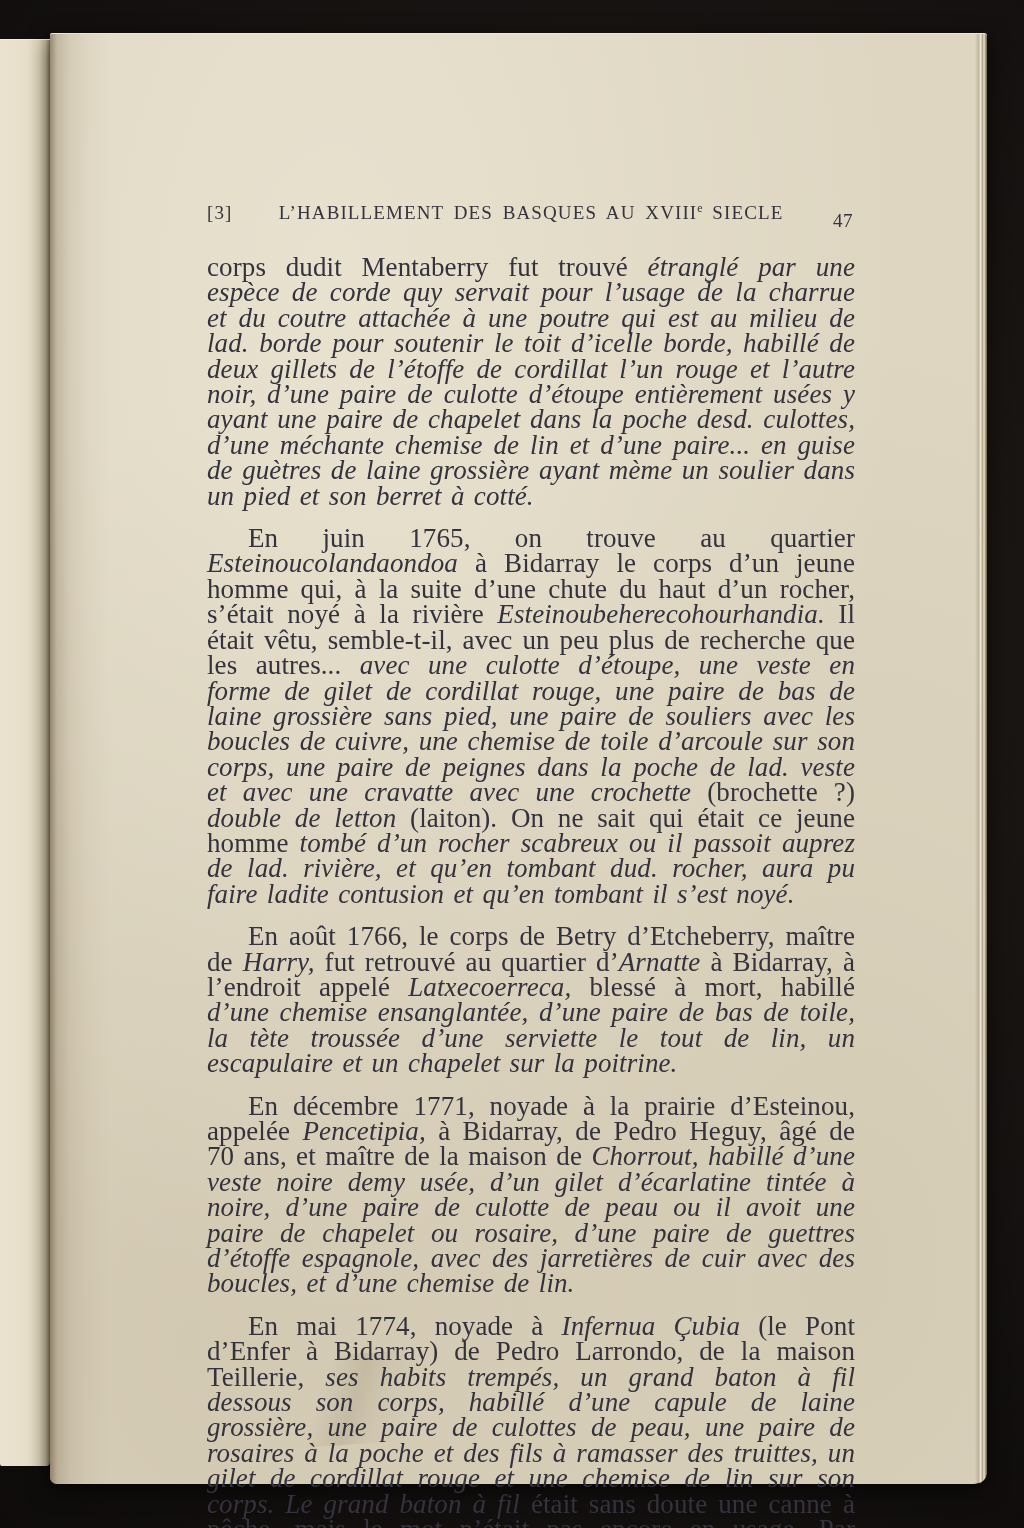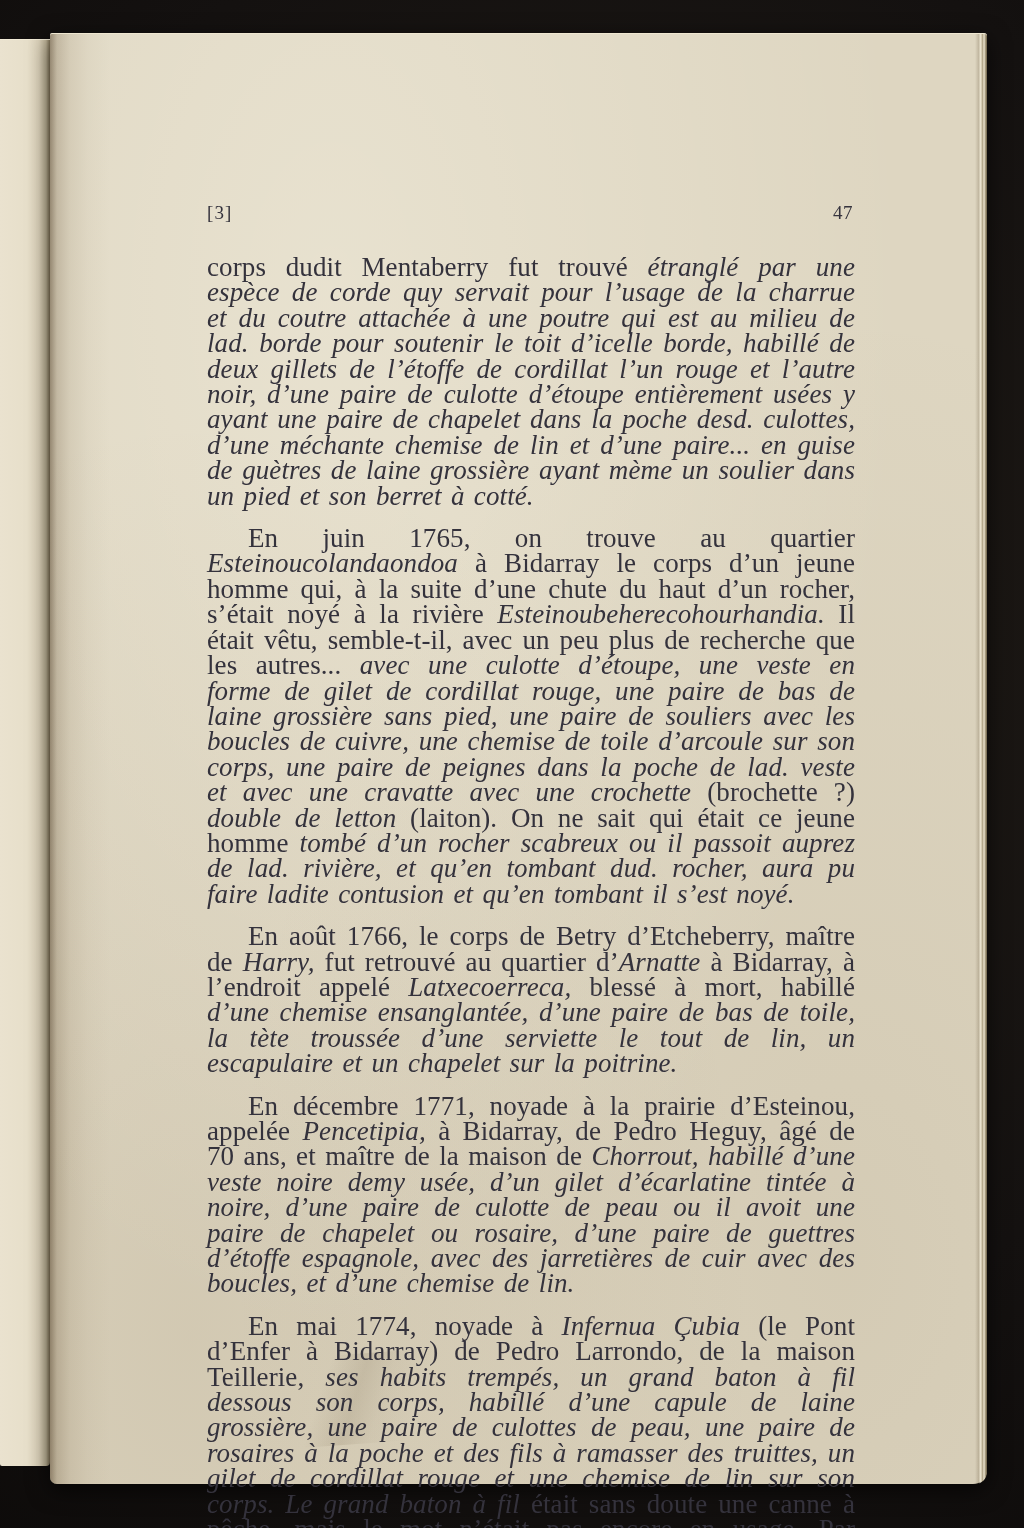--- a/index.html
+++ b/index.html
@@ -126,21 +126,21 @@
     word-spacing: 4px;
   }
   .page-header .title sup {
     font-size: 0.62em;
     vertical-align: super;
     letter-spacing: 0;
   }
   .page-header .pagenum {
     position: absolute;
     right: 2px;
-    top: 0;
+    top: 8px;
     letter-spacing: 0.5px;
   }
 
   .body-text {
     font-size: 27px;
     line-height: 25.4px;
     text-align: justify;
     word-spacing: 2.5px;
     letter-spacing: 0.1px;
   }
@@ -163,20 +163,21 @@
 
 <div class="page">
   <div class="gutter-shadow"></div>
   <div class="stack-edge-right"></div>
   <div class="bottom-crease"></div>
 
   <div class="page-inner">
 
     <header class="page-header">
       <span class="marker">[3]</span>
+      <span class="title"><span>L’HABILLEMENT DES BASQUES AU XVIII</span><sup>e</sup><span> SIECLE</span></span>
       <span class="pagenum">47</span>
     </header>
 
     <div class="body-text">
 
       <p class="para"><span class="rm">corps dudit Mentaberry fut trouvé </span><span class="it">étranglé par une espèce de corde quy servait pour l’usage de la charrue et du coutre attachée à une poutre qui est au milieu de lad. borde pour soutenir le toit d’icelle borde, habillé de deux gillets de l’étoffe de cordillat l’un rouge et l’autre noir, d’une paire de culotte d’étoupe entièrement usées y ayant une paire de chapelet dans la poche desd. culottes, d’une méchante chemise de lin et d’une paire... en guise de guètres de laine grossière ayant mème un soulier dans un pied et son berret à cotté.</span></p>
 
       <p class="para indented"><span class="rm">En juin 1765, on trouve au quartier </span><span class="it">Esteinoucolandaondoa</span><span class="rm"> à Bidarray le corps d’un jeune homme qui, à la suite d’une chute du haut d’un rocher, s’était noyé à la rivière </span><span class="it">Esteinoubeherecohourhandia.</span><span class="rm"> Il était vêtu, semble-t-il, avec un peu plus de recherche que les autres... </span><span class="it">avec une culotte d’étoupe, une veste en forme de gilet de cordillat rouge, une paire de bas de laine grossière sans pied, une paire de souliers avec les boucles de cuivre, une chemise de toile d’arcoule sur son corps, une paire de peignes dans la poche de lad. veste et avec une cravatte avec une crochette </span><span class="rm">(brochette ?) </span><span class="it">double de letton </span><span class="rm">(laiton). On ne sait qui était ce jeune homme </span><span class="it">tombé d’un rocher scabreux ou il passoit auprez de lad. rivière, et qu’en tombant dud. rocher, aura pu faire ladite contusion et qu’en tombant il s’est noyé.</span></p>
 
       <p class="para indented"><span class="rm">En août 1766, le corps de Betry d’Etcheberry, maître de </span><span class="it">Harry,</span><span class="rm"> fut retrouvé au quartier d’</span><span class="it">Arnatte</span><span class="rm"> à Bidarray, à l’endroit appelé </span><span class="it">Latxecoerreca,</span><span class="rm"> blessé à mort, habillé </span><span class="it">d’une chemise ensanglantée, d’une paire de bas de toile, la tète troussée d’une serviette le tout de lin, un escapulaire et un chapelet sur la poitrine.</span></p>

